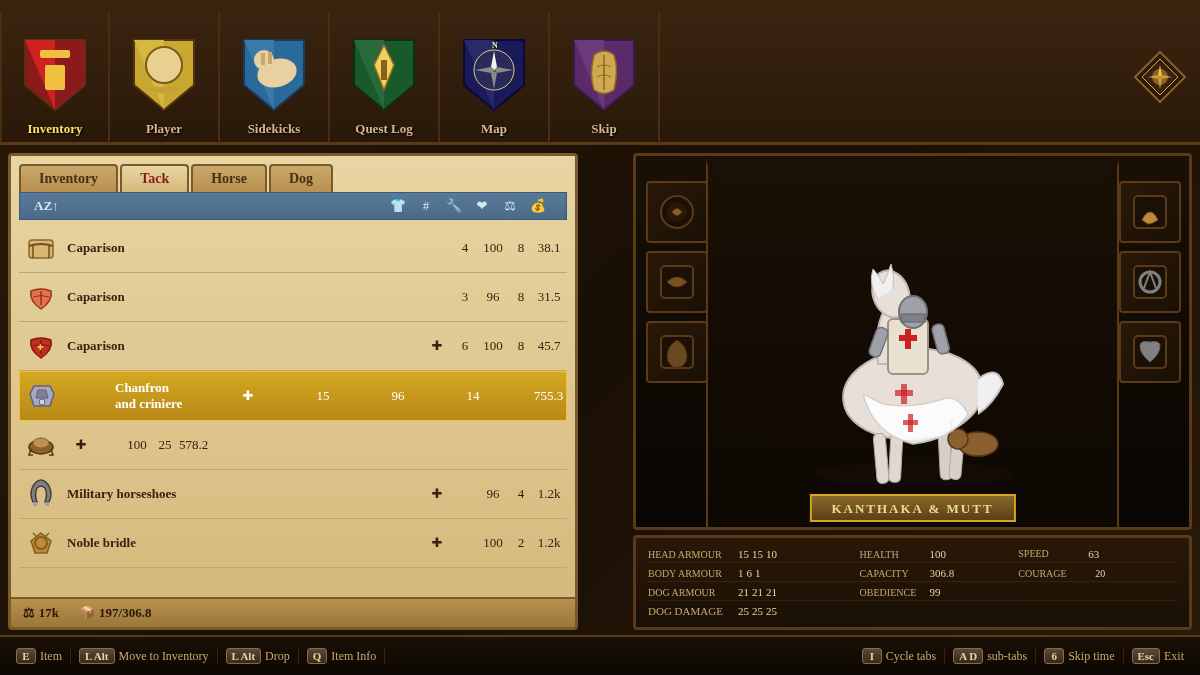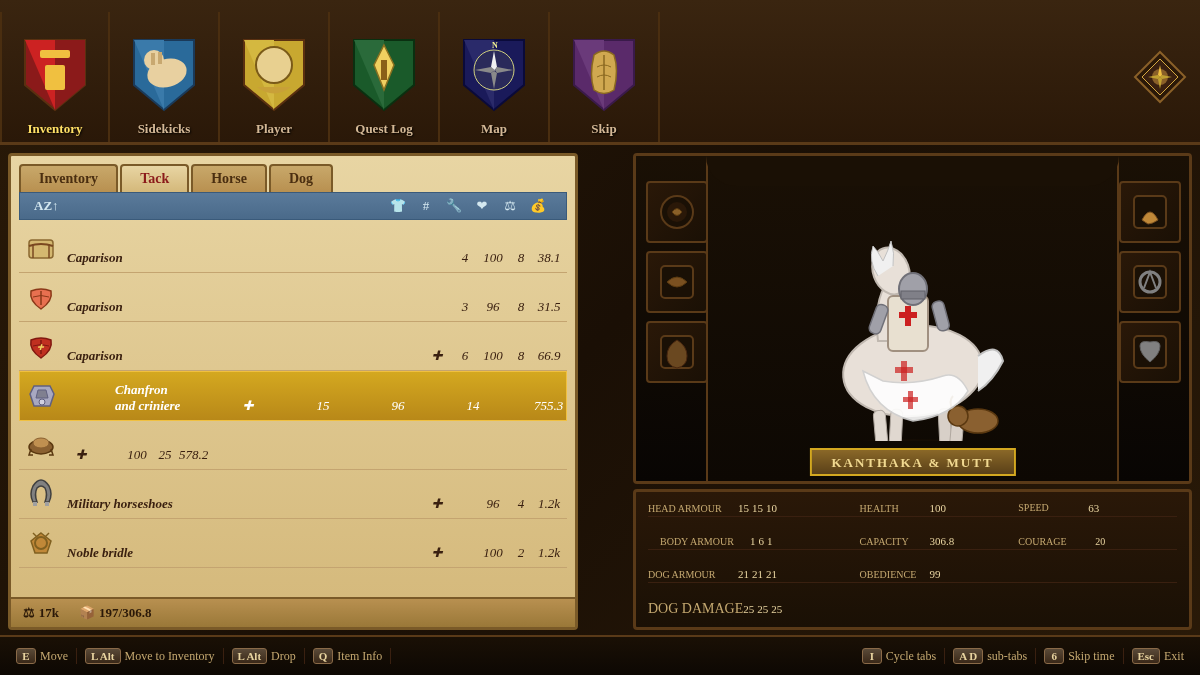--- a/index.html
+++ b/index.html
@@ -141,25 +141,24 @@
 
     
     .item-list {
       flex: 1;
       overflow-y: auto;
       padding: 4px 8px;
     }
 
     .item-row {
       display: flex;
-      align-items: flex-end;
+      align-items: center;
       padding: 6px 4px;
       border-bottom: 1px solid #c4a470;
       cursor: pointer;
-      font-style: italic;
     }
     .item-row.selected { background: linear-gradient(180deg, #d4a820 0%, #b88818 100%); border: 1px solid #f0c040; gap: 47px; }
 
     .item-icon {
       width: 36px;
       height: 36px;
       margin-right: 8px;
       display: flex;
       align-items: center;
       justify-content: center;
@@ -253,21 +252,21 @@
 
     
     .stats-panel {
       background: linear-gradient(180deg, #2a1808 0%, #1a1005 100%);
       border: 3px solid #5a3a18;
       border-radius: 4px;
       margin-top: 5px;
       padding: 8px 12px;
       display: flex;
       flex-wrap: wrap;
-      gap: 16px 0;
+      gap: 2px 0;
     }
 
     
     .hotkey-bar {
       position: absolute;
       bottom: 0;
       left: 0;
       right: 0;
       height: 40px;
       background: linear-gradient(180deg, #1a1005 0%, #0d0803 100%);
@@ -337,42 +336,42 @@
         <rect x="20" y="15" width="30" height="8" fill="#f0c040" rx="2"></rect>
         <rect x="25" y="30" width="20" height="25" fill="#f0c040" rx="2"></rect>
       </svg>
     </div>
     <span class="nav-label">Inventory</span>
   </div>
 
   <div class="nav-item">
     <div class="shield">
       <svg width="70" height="80" viewBox="0 0 70 80">
+        <path d="M5,5 L65,5 L65,50 L35,75 L5,50 Z" fill="#c8a830" stroke="#5a3010" stroke-width="2"></path>
+        <path d="M5,5 L35,5 L35,75 Z" fill="#d4b840"></path>
+        <circle cx="35" cy="30" r="18" fill="#e8d090" stroke="#7a5a18" stroke-width="2"></circle>
+        <path d="M18,52 Q35,65 52,52" fill="#c8a038" stroke="none"></path>
+      </svg>
+    </div>
+    <span class="nav-label">Player</span>
+  </div>
+
+  <div class="nav-item">
+    <div class="shield">
+      <svg width="70" height="80" viewBox="0 0 70 80">
         <path d="M5,5 L65,5 L65,50 L35,75 L5,50 Z" fill="#2a6a9a" stroke="#1a3a5a" stroke-width="2"></path>
         <path d="M5,5 L35,5 L35,75 Z" fill="#3a7aaa"></path>
 
         <ellipse cx="38" cy="38" rx="20" ry="14" fill="#e8d0a0" transform="rotate(-15,38,38)"></ellipse>
         <circle cx="25" cy="25" r="10" fill="#e8d0a0"></circle>
         <rect x="22" y="18" width="4" height="12" fill="#c8a870"></rect>
         <rect x="29" y="17" width="4" height="12" fill="#c8a870"></rect>
       </svg>
     </div>
     <span class="nav-label">Sidekicks</span>
-  </div>
-
-  <div class="nav-item">
-    <div class="shield">
-      <svg width="70" height="80" viewBox="0 0 70 80">
-        <path d="M5,5 L65,5 L65,50 L35,75 L5,50 Z" fill="#c8a830" stroke="#5a3010" stroke-width="2"></path>
-        <path d="M5,5 L35,5 L35,75 Z" fill="#d4b840"></path>
-        <circle cx="35" cy="30" r="18" fill="#e8d090" stroke="#7a5a18" stroke-width="2"></circle>
-        <path d="M18,52 Q35,65 52,52" fill="#c8a038" stroke="none"></path>
-      </svg>
-    </div>
-    <span class="nav-label">Player</span>
   </div>
 
   <div class="nav-item">
     <div class="shield">
       <svg width="70" height="80" viewBox="0 0 70 80">
         <path d="M5,5 L65,5 L65,50 L35,75 L5,50 Z" fill="#1a5a2a" stroke="#0a3010" stroke-width="2"></path>
         <path d="M5,5 L35,5 L35,75 Z" fill="#2a6a3a"></path>
         <path d="M35,10 L45,30 L35,55 L25,30 Z" fill="#f0d060" stroke="#8a7020" stroke-width="1.5"></path>
         <rect x="32" y="25" width="6" height="20" fill="#8a6018"></rect>
       </svg>
@@ -495,21 +494,21 @@
             <path d="M16,10 L16,24" stroke="#801810" stroke-width="1.5"></path>
             <path d="M8,16 Q16,13 24,16" stroke="#801810" stroke-width="1" fill="none"></path>
             <text x="12" y="20" fill="#f0d060" font-size="8">✚</text>
           </svg>
         </div>
         <div class="item-name">Caparison</div>
         <div class="item-val">✚</div>
         <div class="item-val">6</div>
         <div class="item-val">100</div>
         <div class="item-val">8</div>
-        <div class="item-val">66.9</div>
+        <div class="item-val">45.7</div>
       </div>
 
       <div class="item-row selected">
         <div class="item-icon">
           <svg width="32" height="32" viewBox="0 0 32 32">
             <path d="M8,6 L24,6 L28,14 L24,26 L8,26 L4,14 Z" fill="#a8a8c0" stroke="#606080" stroke-width="1.5"></path>
             <path d="M12,10 L20,10 L22,18 L10,18 Z" fill="#808090" stroke="#606080" stroke-width="1"></path>
             <circle cx="16" cy="22" r="3" fill="#d0d0e0" stroke="#606080" stroke-width="1"></circle>
           </svg>
         </div>
@@ -704,21 +703,21 @@
           <span style="font-size:11px; color:#e8d4a0;">100</span>
         </div>
         <div style="display:flex; align-items:flex-start; width:30%;">
           <span style="font-size:10px; color:#c4a870; min-width:70px;">SPEED</span>
           <span style="font-size:11px; color:#e8d4a0;">63</span>
         </div>
       </div>
 
       <div style="width:100%; display:flex; align-items:center; padding: 2px 0; border-bottom: 1px solid #3a2010;">
         <div style="display:flex; align-items:center; width:40%;">
-          <span style="font-size:10px; color:#c4a870; min-width:90px;margin-left:12px;">BODY ARMOUR</span>
+          <span style="font-size:10px; color:#c4a870; min-width:90px;">BODY ARMOUR</span>
           <span style="font-size:11px; color:#e8d4a0; margin-right:3px;">1</span>
           <span style="font-size:11px; color:#e8d4a0; margin-right:3px;">6</span>
           <span style="font-size:11px; color:#e8d4a0;">1</span>
         </div>
         <div style="display:flex; align-items:center; width:30%;">
           <span style="font-size:10px; color:#c4a870; min-width:70px;">CAPACITY</span>
           <span style="font-size:11px; color:#e8d4a0;">306.8</span>
         </div>
         <div style="display:flex; align-items:center; width:30%;">
           <span style="font-size:10px; color:#c4a870; min-width:70px;">COURAGE</span>
@@ -734,37 +733,37 @@
           <span style="font-size:11px; color:#e8d4a0;">21</span>
         </div>
         <div style="display:flex; align-items:center; width:60%;">
           <span style="font-size:10px; color:#c4a870; min-width:70px;">OBEDIENCE</span>
           <span style="font-size:11px; color:#e8d4a0;">99</span>
         </div>
       </div>
 
       <div style="width:100%; display:flex; align-items:center; padding: 2px 0;">
         <div style="display:flex; align-items:center; width:40%;">
-          <span style="font-size:14px; color:#c4a870; min-width:90px;">DOG DAMAGE</span>
+          <span style="font-size:11px; color:#c4a870; min-width:90px;">DOG DAMAGE</span>
           <span style="font-size:11px; color:#e8d4a0; margin-right:3px;">25</span>
           <span style="font-size:11px; color:#e8d4a0; margin-right:3px;">25</span>
           <span style="font-size:11px; color:#e8d4a0;">25</span>
         </div>
       </div>
 
     </div>
 
   </div>
 
 </div>
 
 <div class="hotkey-bar">
   <div class="hotkey-item">
     <span class="key-badge">E</span>
-    <span class="hotkey-label">Move</span>
+    <span class="hotkey-label">Item</span>
   </div>
   <div class="hotkey-item">
     <span class="key-badge">L Alt</span>
     <span class="hotkey-label">Move to Inventory</span>
   </div>
   <div class="hotkey-item">
     <span class="key-badge">L Alt</span>
     <span class="hotkey-label">Drop</span>
   </div>
   <div class="hotkey-item">

